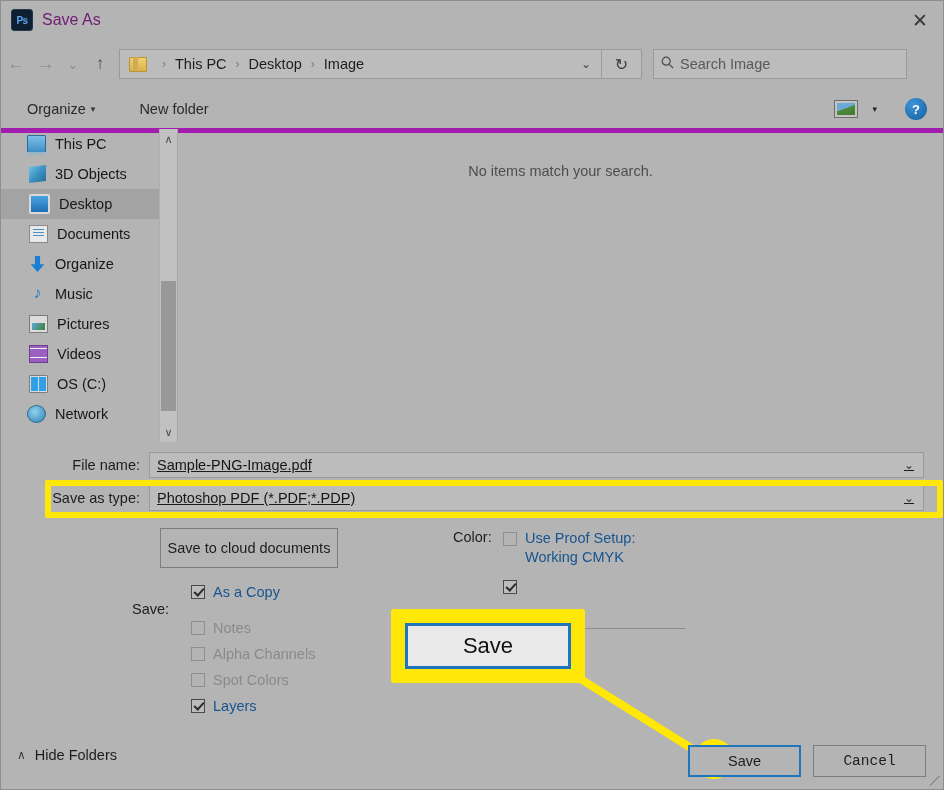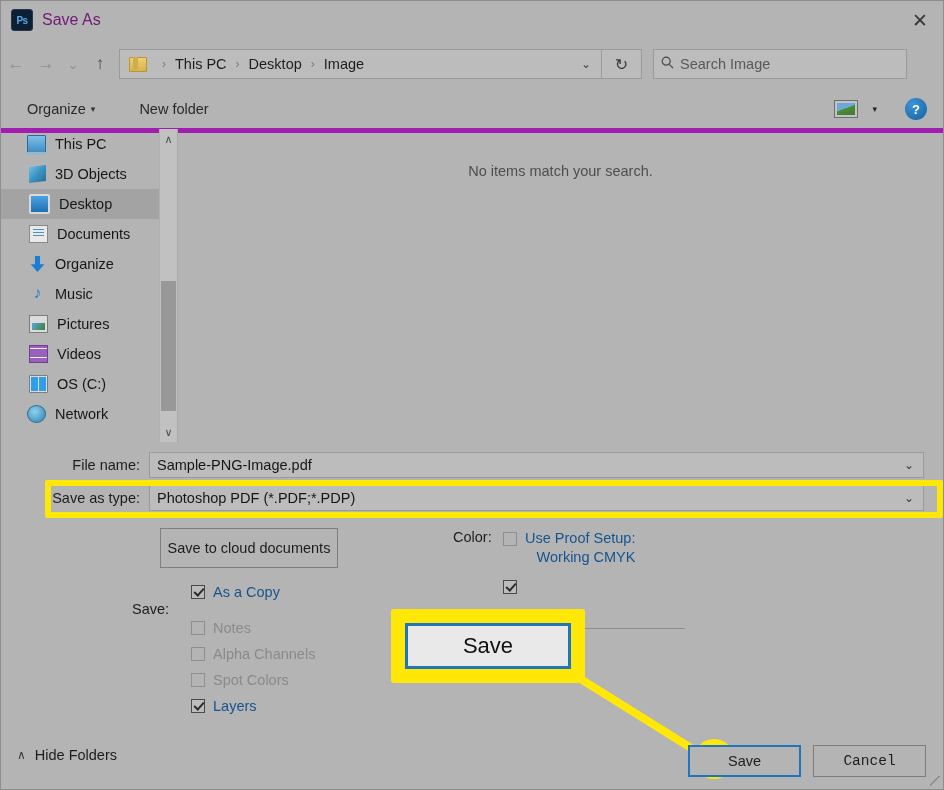--- a/index.html
+++ b/index.html
@@ -182,21 +182,21 @@
   }
   .typerow{
     position:absolute;left:0;top:483px;width:100%;height:28px;display:flex;align-items:center;
   }
   .fld-label{
     width:148px;text-align:right;padding-right:9px;font-size:14.5px;color:#1d1d1d;
     box-sizing:border-box;
   }
   .fld-box{
     height:26px;width:775px;background:#bcbcbc;border:1px solid #9a9a9a;
-    display:flex;align-items:center;box-sizing:border-box;
+    display:flex;align-items:center;box-sizing:border-box;text-decoration:underline;
   }
   .fld-val{padding-left:7px;font-size:14.5px;color:#161616;}
   .fld-caret{margin-left:auto;padding-right:9px;font-size:12px;color:#3a3a3a;}
 
   .hl-box{
     position:absolute;left:44px;top:479px;width:898px;height:38px;
     border:6px solid #ffe808;box-sizing:border-box;border-radius:2px;
     pointer-events:none;
   }
 
@@ -225,21 +225,21 @@
     content:"";position:absolute;left:4px;top:0px;width:4px;height:8px;
     border:solid #2b2b2b;border-width:0 2px 2px 0;transform:rotate(42deg);
   }
   .opt-on{color:#16548f;}
   .opt-off{color:#8a8a8a;}
 
   .color-label{
     position:absolute;left:452px;top:528px;font-size:14.5px;color:#1d1d1d;
   }
   .copt{position:absolute;display:flex;align-items:flex-start;font-size:14.5px;}
-  .copt-txt{color:#16548f;line-height:19px;text-align:right;}
+  .copt-txt{color:#16548f;line-height:19px;}
   .sep-line{
     position:absolute;left:498px;top:627px;width:186px;height:1px;background:#8d8d8d;
   }
   .thumb-frag{
     position:absolute;left:571px;top:628px;font-size:14.5px;color:#565656;
   }
 
   
   .callout{
     position:absolute;left:390px;top:608px;width:194px;height:74px;

